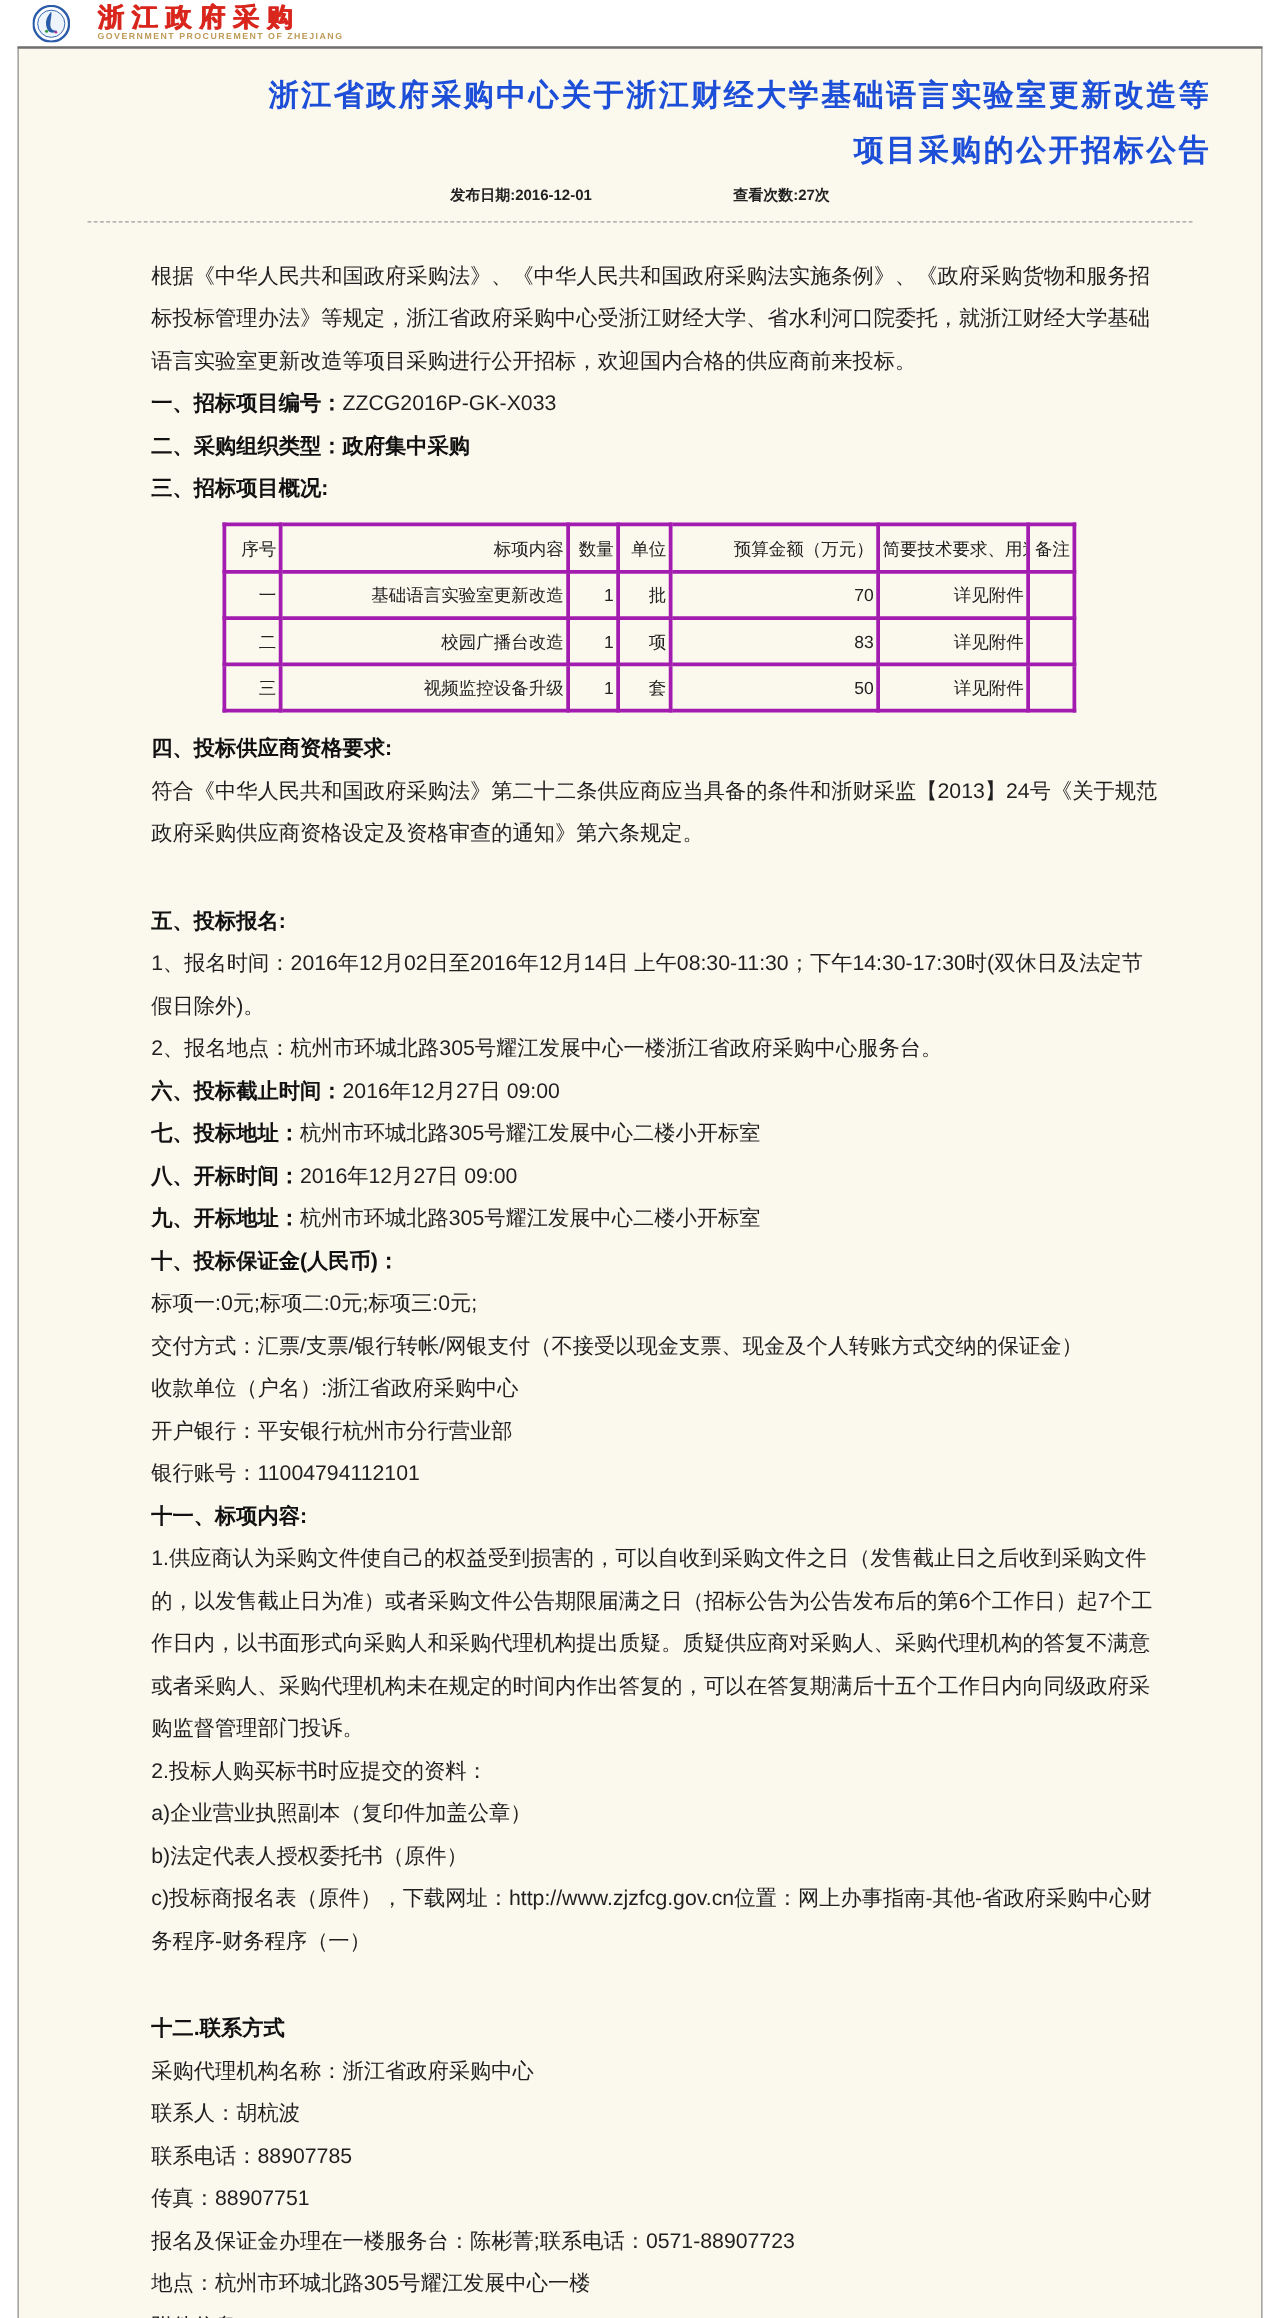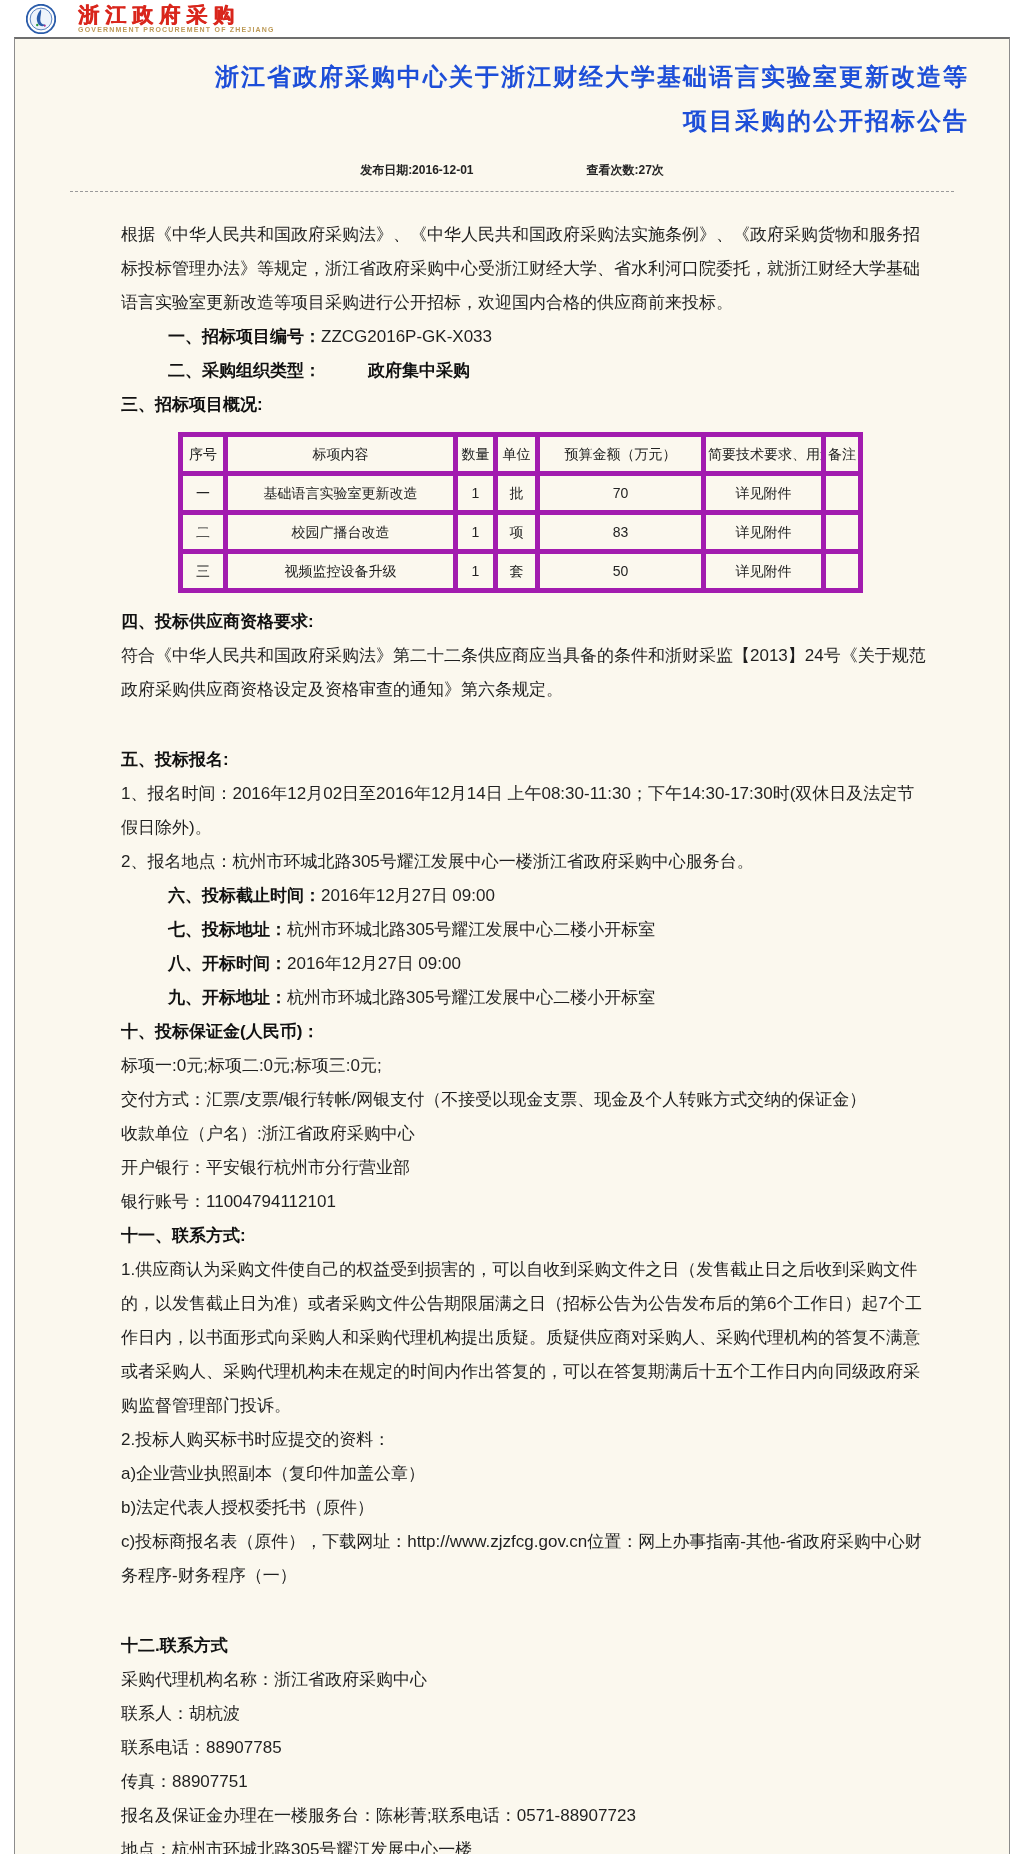--- a/index.html
+++ b/index.html
@@ -43,52 +43,52 @@
   }
   .notice-title {
     margin: 2px 40px 0;
     text-align: right;
     font-size: 24px; font-weight: bold;
     letter-spacing: 2px;
     line-height: 44px;
     color: #1d4ed8;
   }
   .meta {
-    margin-top: 19px;
+    margin-top: 5px;
     display: flex; justify-content: center; gap: 113px;
     font-size: 12px; font-weight: bold; color: #222;
   }
   .dashed-sep {
     margin: 12px 55px 0;
     border-top: 1px dashed #9a9a9a;
     height: 0;
   }
   
   .doc-body {
     margin-top: 26px;
     padding: 0 82px 0 106px;
     font-size: 17px;
     line-height: 34px;
   }
   .doc-body p { margin: 0; }
-  .b { font-weight: bold; color: #111; margin-left: 47px; }
+  .b { font-weight: bold; color: #111; }
   .gap { height: 36px; }
   
   .items-table {
     border-collapse: collapse;
     margin: 10px 0 12px 57px;
     width: 680px;
     table-layout: fixed;
     font-size: 14px;
     color: #222;
     background: transparent;
   }
   .items-table th, .items-table td {
-    border: 5px solid #a21caf;
-    text-align: center;
+    border: 3px solid #a21caf;
+    text-align: right;
     padding: 0 2px;
     font-weight: normal;
     overflow: hidden;
     white-space: nowrap;
   }
   .items-table th { height: 38px; }
   .items-table td { height: 31px; }
   .url { color: #1f1f1f; cursor: pointer; }
 </style>
 </head>
@@ -200,21 +200,21 @@
     <p><span class="b">八、开标时间：</span><span>2016年12月27日 09:00</span></p>
     <p><span class="b">九、开标地址：</span><span>杭州市环城北路305号耀江发展中心二楼小开标室</span></p>
 
     <p class="b">十、投标保证金(人民币)：</p>
     <p>标项一:0元;标项二:0元;标项三:0元;</p>
     <p>交付方式：汇票/支票/银行转帐/网银支付（不接受以现金支票、现金及个人转账方式交纳的保证金）</p>
     <p>收款单位（户名）:浙江省政府采购中心</p>
     <p>开户银行：平安银行杭州市分行营业部</p>
     <p>银行账号：11004794112101</p>
 
-    <p class="b">十一、联系方式:</p>
+    <p class="b">十一、标项内容:</p>
     <p>1.供应商认为采购文件使自己的权益受到损害的，可以自收到采购文件之日（发售截止日之后收到采购文件的，以发售截止日为准）或者采购文件公告期限届满之日（招标公告为公告发布后的第6个工作日）起7个工作日内，以书面形式向采购人和采购代理机构提出质疑。质疑供应商对采购人、采购代理机构的答复不满意或者采购人、采购代理机构未在规定的时间内作出答复的，可以在答复期满后十五个工作日内向同级政府采购监督管理部门投诉。</p>
     <p>2.投标人购买标书时应提交的资料：</p>
     <p>a)企业营业执照副本（复印件加盖公章）</p>
     <p>b)法定代表人授权委托书（原件）</p>
     <p><span>c)投标商报名表（原件），下载网址：</span><span class="url">http://www.zjzfcg.gov.cn</span><span>位置：网上办事指南-其他-省政府采购中心财务程序-财务程序（一）</span></p>
 
     <div class="gap"></div>
 
     <p class="b">十二.联系方式</p>
     <p>采购代理机构名称：浙江省政府采购中心</p>

